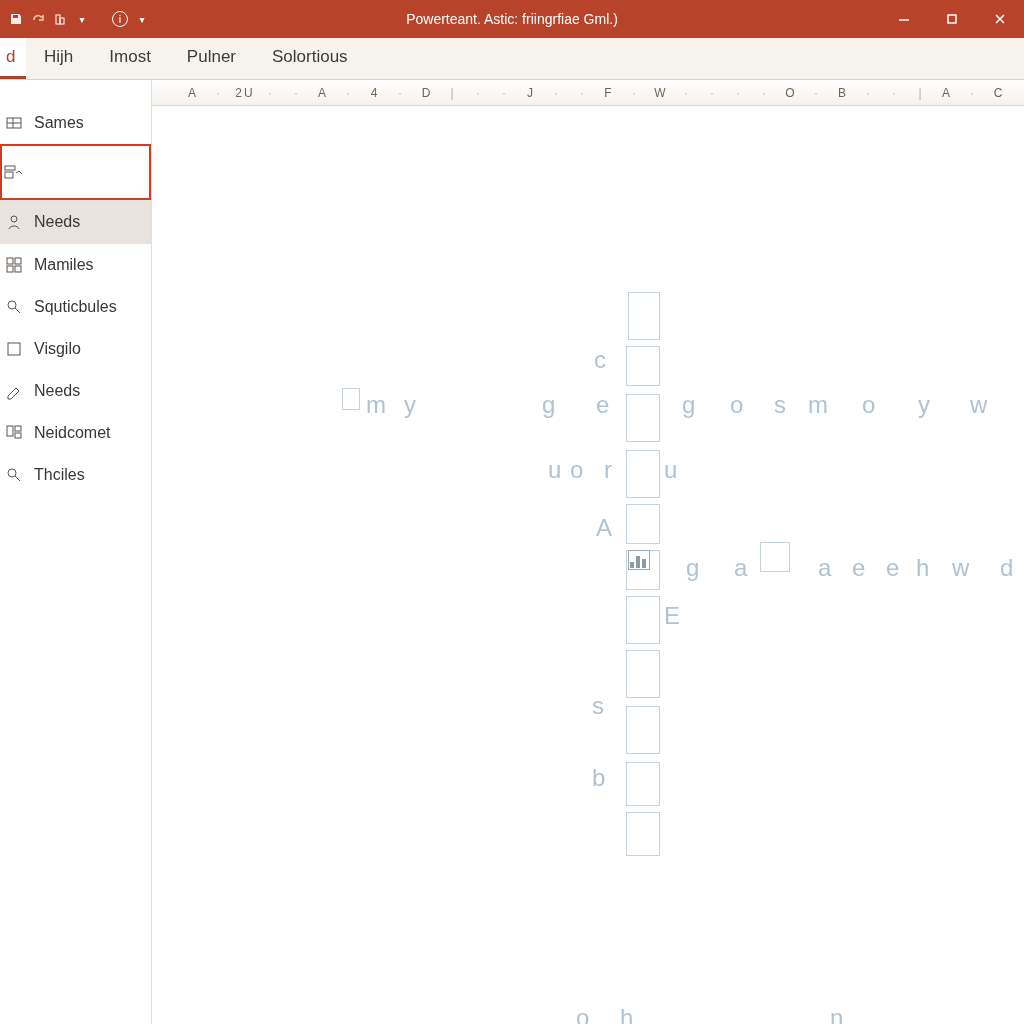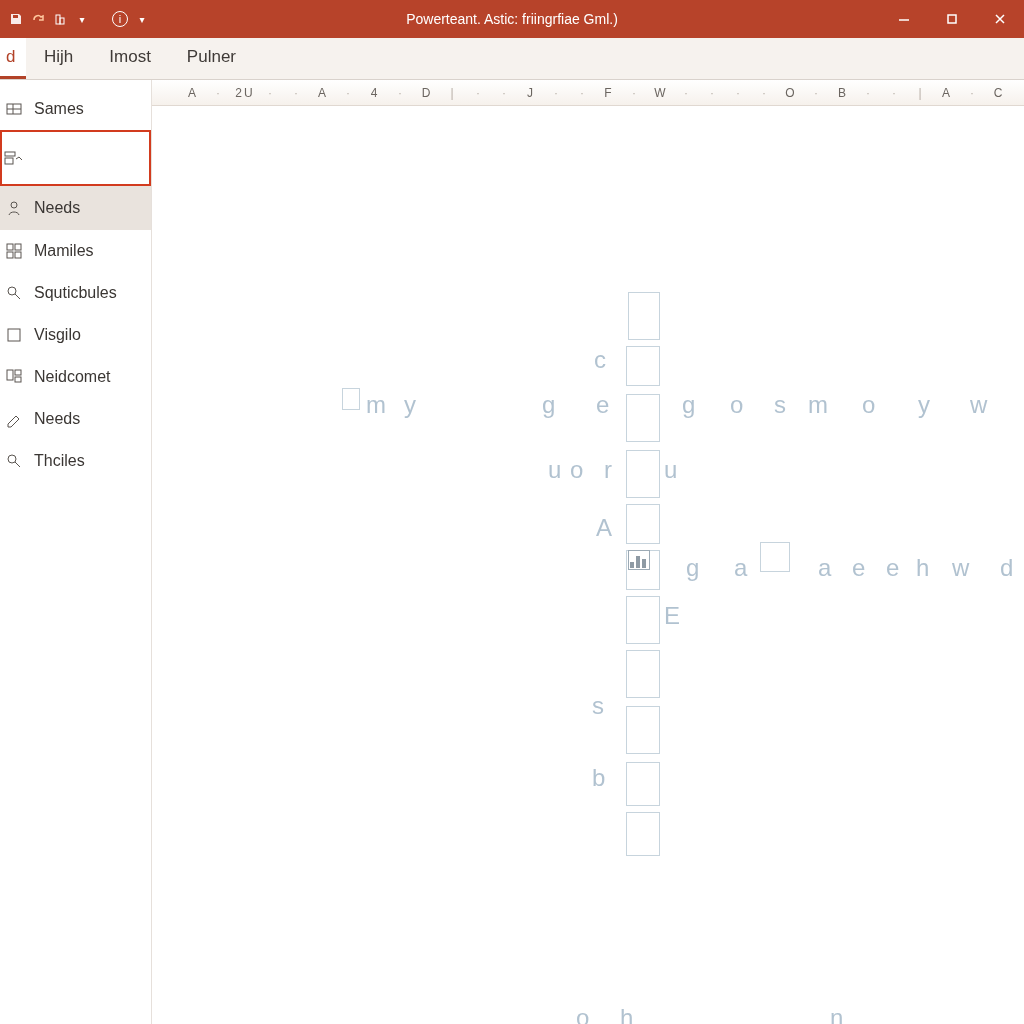--- a/index.html
+++ b/index.html
@@ -35,21 +35,21 @@
   .rtab.active {
     color:#b24228; border-bottom:3px solid #b24228; background:#fff;
   }
 
   
   .main { display:flex; height:calc(1024px - 38px - 42px); }
 
   
   .sidebar {
     width:152px; background:#fff; border-right:1px solid #e6e0db;
-    padding-top:8px; font-size:16px;
+    padding-top:22px; font-size:16px;
   }
   .sb-item {
     display:flex; align-items:center; gap:10px; height:42px;
     padding-left:4px; position:relative;
   }
   .sb-item .ibox { width:20px; height:20px; display:flex; align-items:center; justify-content:center; color:#5a5550; }
   .sb-item.hi1 { outline:2px solid #d23b1e; outline-offset:-2px; }
   .sb-item.hi2 { outline:2px solid #d23b1e; outline-offset:-2px; }           
   .sb-item.sel { background:#e9e3dd; }
   .hi-wrap1 { height:46px; }
@@ -142,20 +142,23 @@
     </div>
   <div class="rtab">
       <span>Hijh</span>
     </div>
   <div class="rtab">
       <span>Imost</span>
     </div>
   <div class="rtab">
       <span>Pulner</span>
     </div>
+  <div class="rtab">
+      <span>Solortious</span>
+    </div>
 </div>
 
 <div class="main">
 
   <div class="sidebar">
 
     <div class="sb-item">
       <span class="ibox">
         <svg width="18" height="18">
             <rect x="2" y="4" width="14" height="10" fill="none" stroke="#5a5550"></rect>
@@ -215,35 +218,35 @@
         <svg width="18" height="18">
             <rect x="3" y="3" width="12" height="12" fill="none" stroke="#5a5550"></rect>
           </svg>
       </span>
       <span class="lab">Visgilo</span>
     </div>
 
     <div class="sb-item">
       <span class="ibox">
         <svg width="18" height="18">
+            <path d="M3 14l8-8 3 3-8 8H3z" fill="none" stroke="#5a5550"></path>
+          </svg>
+      </span>
+      <span class="lab">Needs</span>
+    </div>
+
+    <div class="sb-item">
+      <span class="ibox">
+        <svg width="18" height="18">
             <rect x="2" y="2" width="6" height="10" fill="none" stroke="#5a5550"></rect>
             <rect x="10" y="2" width="6" height="5" fill="none" stroke="#5a5550"></rect>
             <rect x="10" y="9" width="6" height="5" fill="none" stroke="#5a5550"></rect>
           </svg>
       </span>
       <span class="lab">Neidcomet</span>
-    </div>
-
-    <div class="sb-item">
-      <span class="ibox">
-        <svg width="18" height="18">
-            <path d="M3 14l8-8 3 3-8 8H3z" fill="none" stroke="#5a5550"></path>
-          </svg>
-      </span>
-      <span class="lab">Needs</span>
     </div>
 
     <div class="sb-item">
       <span class="ibox">
         <svg width="18" height="18">
             <circle cx="7" cy="7" r="4" fill="none" stroke="#5a5550"></circle>
             <line x1="10" y1="10" x2="15" y2="15" stroke="#5a5550"></line>
           </svg>
       </span>
       <span class="lab">Thciles</span>

